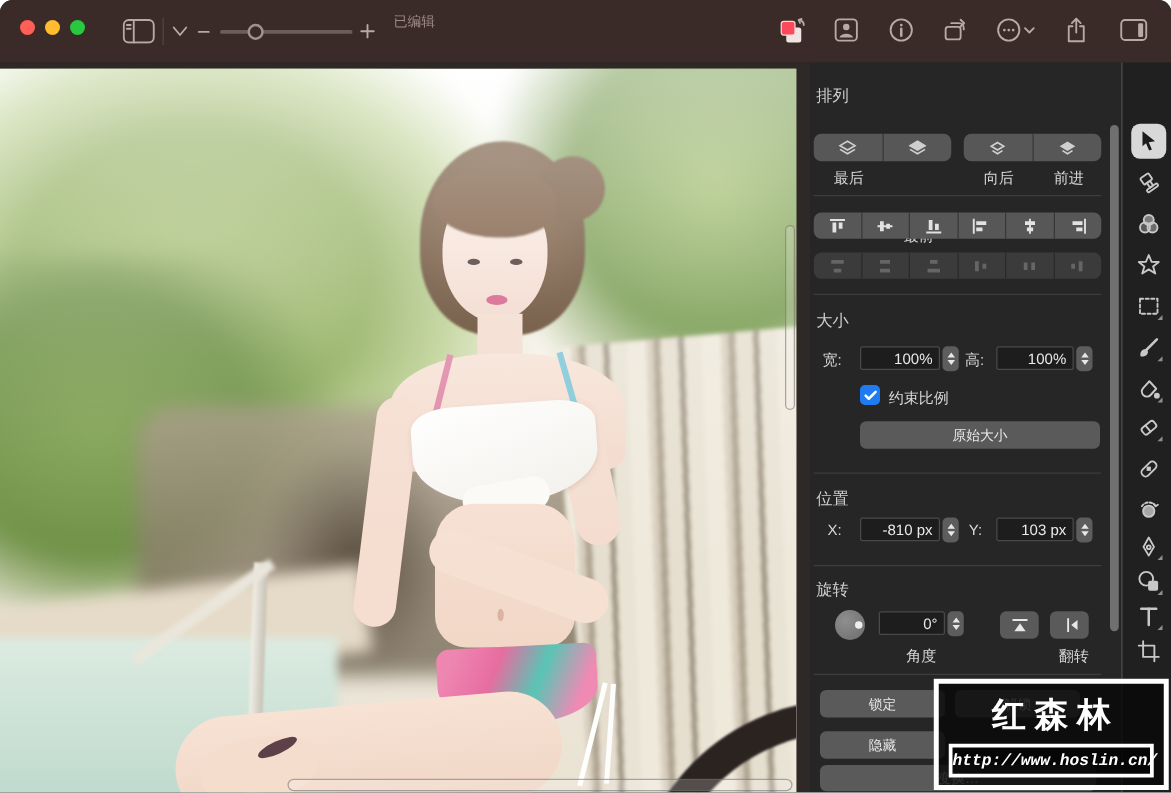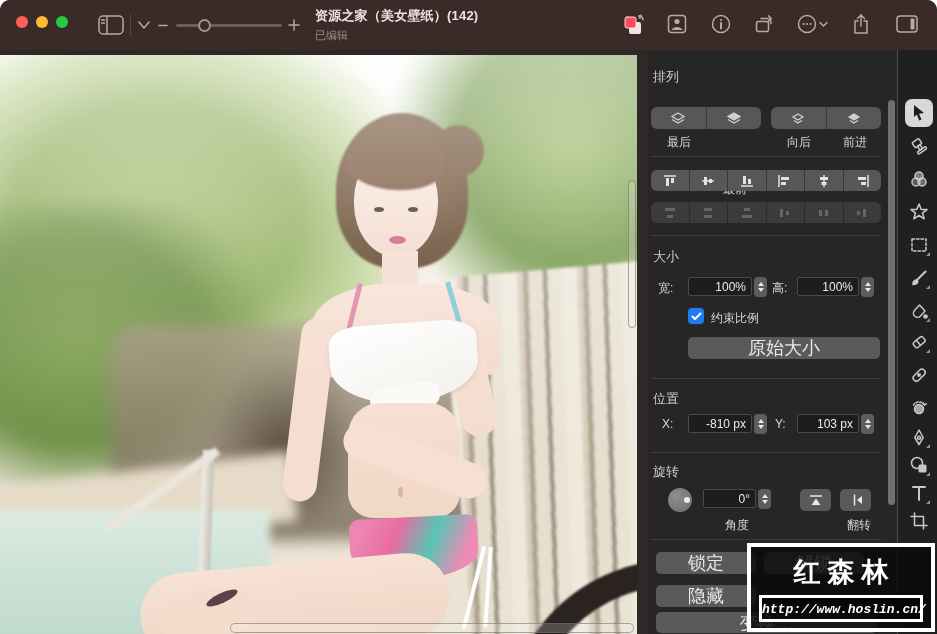--- a/index.html
+++ b/index.html
@@ -73,21 +73,21 @@
   .seg:last-child { border-right:none; }
   .seg svg { display:block; }
   .seg-group.dim { background:#3b3b3b; } .seg-group.dim svg { opacity:.45; }
   .olabel { position:absolute; width:56px; text-align:center; font-size:12px; color:#d8d8d8; top:84px; }
   .flabel { position:absolute; font-size:12px; color:#d8d8d8; }
   .field { position:absolute; height:19px; background:#1d1d1d; border:1px solid #494949; border-radius:2px; color:#eaeaea; font-size:12px; text-align:right; padding:2px 5px 0 2px; }
   .stepper { position:absolute; width:13px; height:20px; background:#5d5d5d; border-radius:4px; display:flex; flex-direction:column; align-items:center; justify-content:center; gap:2px; }
   .stepper .up { width:0; height:0; border-left:3.5px solid transparent; border-right:3.5px solid transparent; border-bottom:4px solid #e8e8e8; }
   .stepper .dn { width:0; height:0; border-left:3.5px solid transparent; border-right:3.5px solid transparent; border-top:4px solid #e8e8e8; }
   .checkbox { position:absolute; width:16px; height:16px; border-radius:4px; background:#1f7bf2; display:flex; align-items:center; justify-content:center; }
-  .btn { position:absolute; height:22px; background:#5a5a5a; border-radius:5px; color:#e9e9e9; font-size:18px; display:flex; align-items:center; justify-content:center; cursor:default; }
+  .btn { position:absolute; height:22px; background:#5a5a5a; border-radius:5px; color:#e9e9e9; font-size:11px; display:flex; align-items:center; justify-content:center; cursor:default; }
   .knob { position:absolute; left:20px; top:438px; width:24px; height:24px; border-radius:50%; background:radial-gradient(circle at 35% 35%, #8f8f8f, #6b6b6b); }
   .knob .dot { position:absolute; left:16px; top:9px; width:6px; height:6px; border-radius:50%; background:#ededed; }
   .sb-scroll { position:absolute; left:240px; top:50px; width:7px; height:405px; background:#707070; border-radius:4px; }
 
   
   .toolstrip { position:absolute; left:897px; top:50px; width:40px; height:584px; background:#202020; border-left:1px solid #4e4e4e; }
   .tool { position:absolute; left:7px; width:28px; height:28px; display:flex; align-items:center; justify-content:center; }
   .tool svg { stroke:#c8c8c8; fill:none; stroke-width:1.5; stroke-linecap:round; stroke-linejoin:round; display:block; }
   .tool.sel { background:#d8d8d8; border-radius:7px; }
   .tool.sel svg { stroke:none; }
@@ -131,21 +131,20 @@
     <div class="zoom-track"></div>
     <div class="zoom-thumb"></div>
     <div class="tb-icon" style="left:288px; top:19px;">
       <svg width="12" height="12" viewBox="0 0 12 12">
           <line x1="1" y1="6" x2="11" y2="6"></line>
           <line x1="6" y1="1" x2="6" y2="11"></line>
         </svg>
     </div>
 
     <div class="tb-title">
-      <div class="t">资源之家（美女壁纸）(142)</div>
       <div class="s">已编辑</div>
     </div>
 
     <div class="tb-icon" style="left:622px; top:13px;">
       <svg width="26" height="24" viewBox="0 0 26 24">
         <rect x="7" y="9" width="12" height="12" rx="2" fill="#efe6e4" stroke="none"></rect>
         <rect x="3" y="4" width="11" height="11" rx="2" fill="#fb4a5b" stroke="#f7d9d6" stroke-width="1"></rect>
         <path d="M17,3 a5,4 0 0 1 4,4"></path>
           <polyline points="19.2,2.2 17,3 18,5.4"></polyline>
       </svg>

